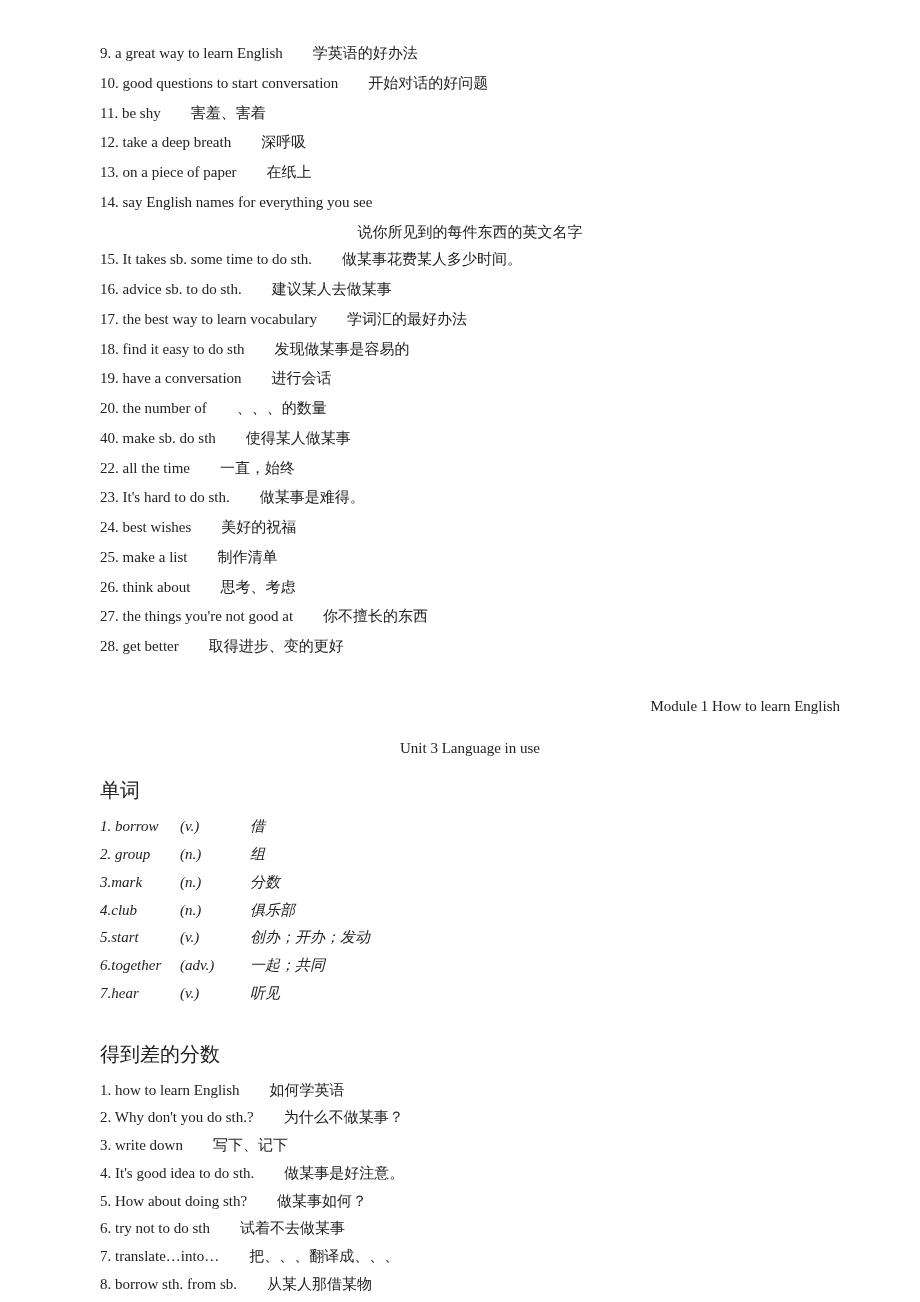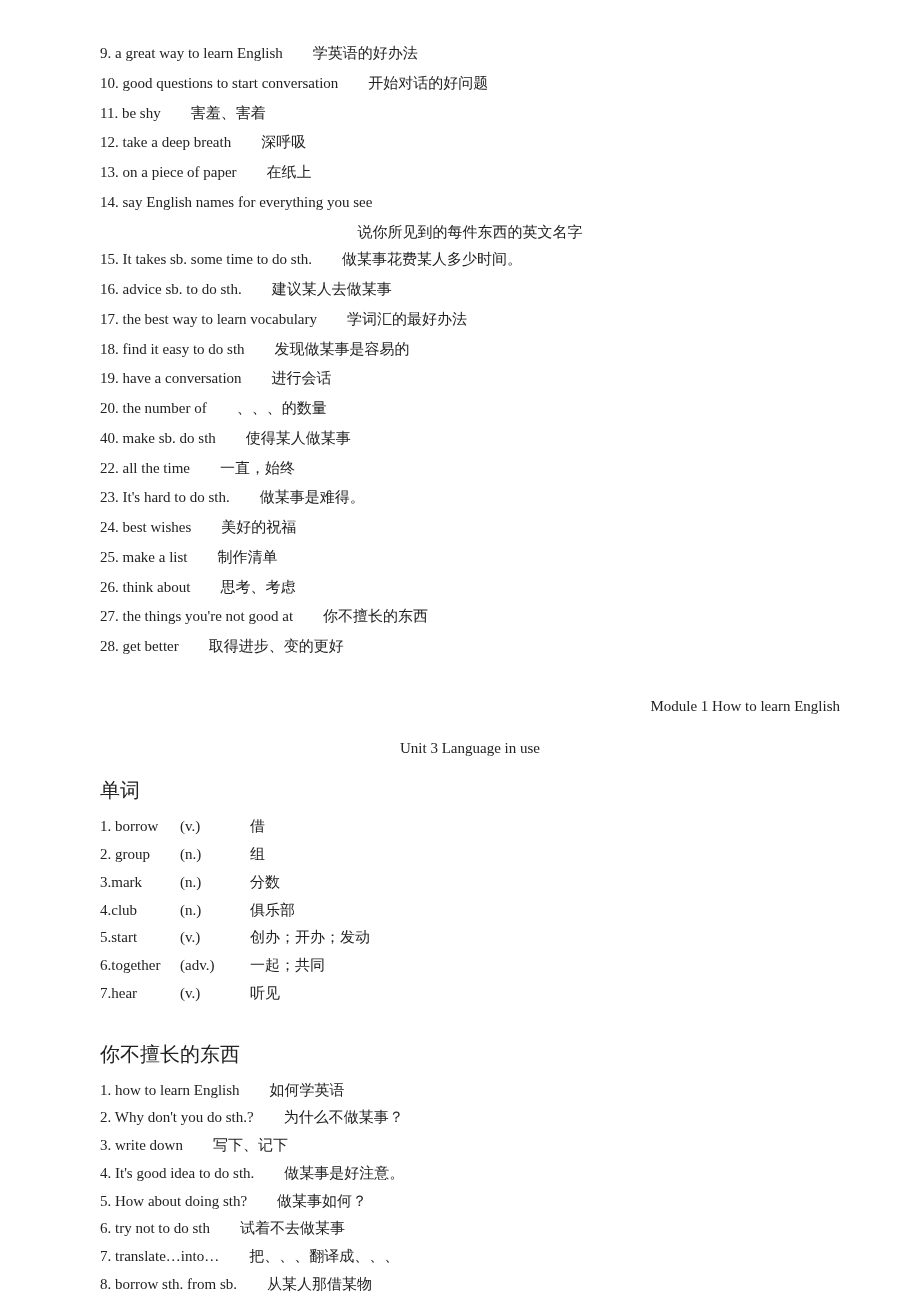--- a/index.html
+++ b/index.html
@@ -35,20 +35,21 @@
       margin-bottom: 4px;
     }
     .vocab-table {
       margin-left: 0;
       margin-bottom: 8px;
     }
     .vocab-row {
       display: flex;
       align-items: flex-end;
       line-height: 1.85;
+      font-style: italic;
     }
     .vocab-num {
       width: 80px;
       flex-shrink: 0;
     }
     .vocab-pos {
       width: 70px;
       flex-shrink: 0;
     }
     .vocab-meaning {
@@ -127,21 +128,21 @@
     </div>
     <div class="vocab-row">
       <span class="vocab-num">7.hear</span>
       <span class="vocab-pos">(v.)</span>
       <span class="vocab-meaning">听见</span>
     </div>
   </div>
 
 <div class="divider-space"></div>
 
-<div class="section-label">你不擅长的东西</div>
+<div class="section-label">得到差的分数</div>
 <div id="phrases-container">
     <div class="phrase-item">1. how to learn English　　如何学英语</div>
     <div class="phrase-item">2. Why don't you do sth.?　　为什么不做某事？</div>
     <div class="phrase-item">3. write down　　写下、记下</div>
     <div class="phrase-item">4. It's good idea to do sth.　　做某事是好注意。</div>
     <div class="phrase-item">5. How about doing sth?　　做某事如何？</div>
     <div class="phrase-item">6. try not to do sth　　试着不去做某事</div>
     <div class="phrase-item">7. translate…into…　　把、、、翻译成、、、</div>
     <div class="phrase-item">8. borrow sth. from sb.　　从某人那借某物</div>
     <div class="phrase-item">9. get good marks　　得到好的分数</div>

